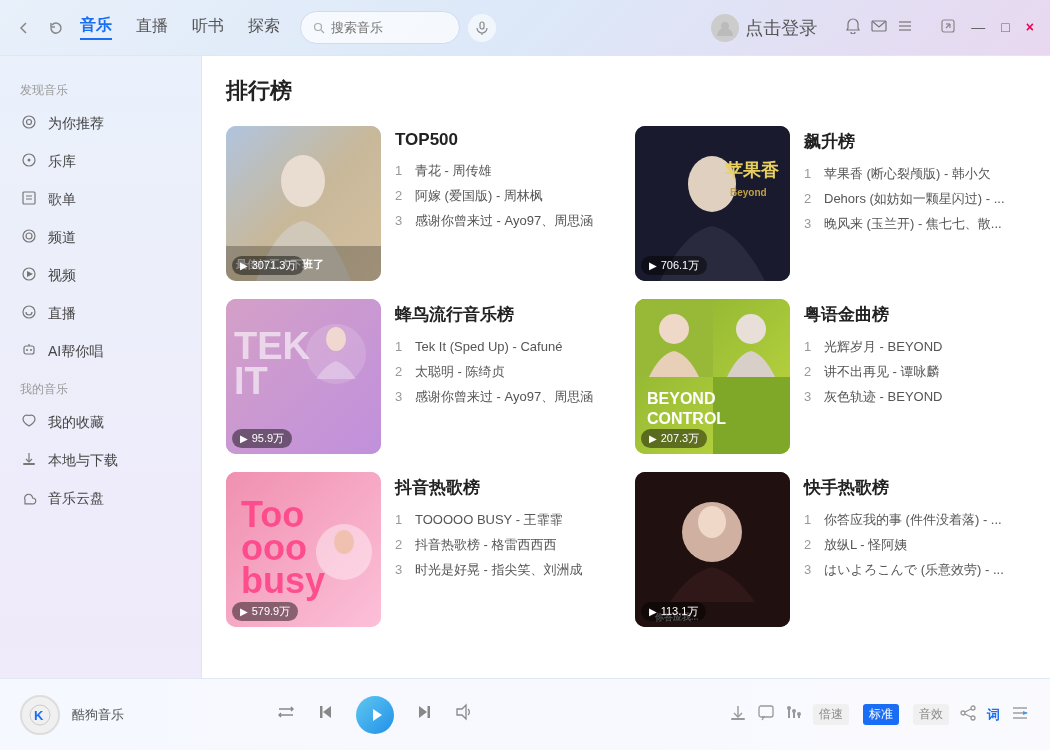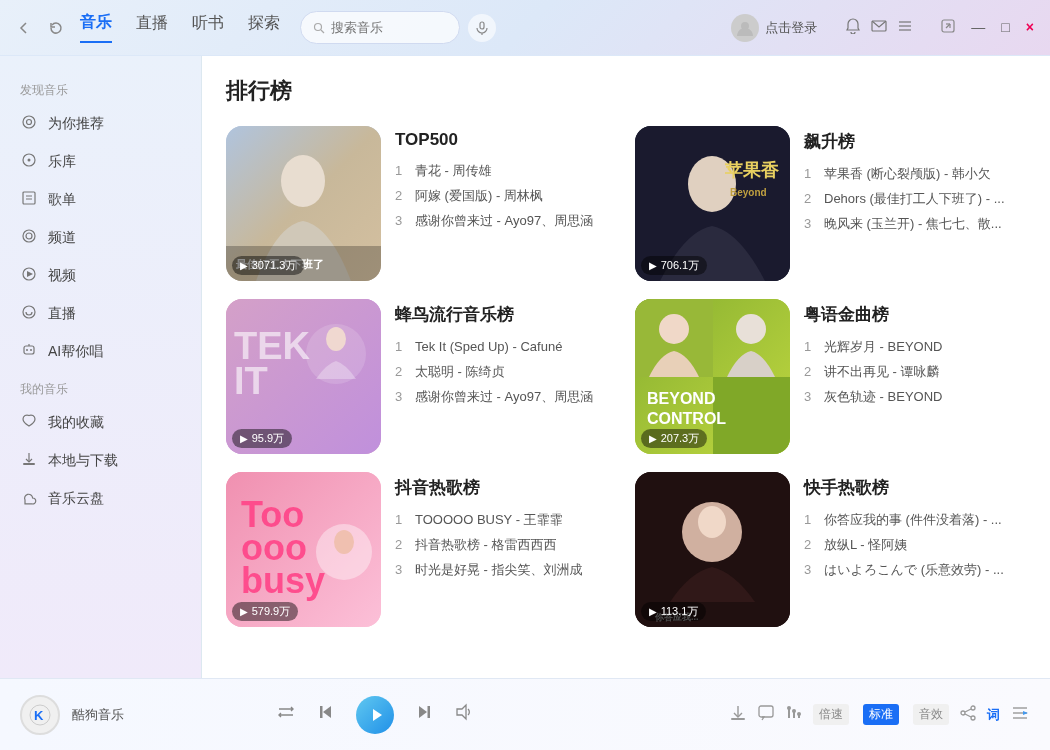--- a/index.html
+++ b/index.html
@@ -40,21 +40,21 @@
     }
     .main-nav {
       display: flex;
       gap: 24px;
       align-items: center;
     }
     .nav-item {
       font-size: 16px;
       color: #555;
       cursor: pointer;
-      padding-bottom: 8px;
+      padding-bottom: 2px;
     }
     .nav-item.active {
       color: #1a6ef5;
       font-weight: bold;
       border-bottom: 2px solid #1a6ef5;
     }
     .search-bar {
       margin-left: 20px;
       display: flex;
       align-items: center;
@@ -107,21 +107,21 @@
       height: 28px;
       border-radius: 50%;
       background: #ccc;
       display: flex;
       align-items: center;
       justify-content: center;
       font-size: 16px;
       color: #888;
     }
     .login-text {
-      font-size: 13px;
+      font-size: 18px;
       color: #555;
     }
     .window-controls {
       display: flex;
       gap: 8px;
       margin-left: 12px;
     }
     .wc-btn {
       font-size: 14px;
       color: #666;
@@ -199,21 +199,21 @@
       gap: 18px;
     }
     .chart-card {
       display: flex;
       gap: 14px;
       align-items: flex-start;
     }
     .chart-thumb {
       width: 155px;
       height: 155px;
-      border-radius: 16px;
+      border-radius: 10px;
       flex-shrink: 0;
       position: relative;
       overflow: hidden;
     }
     .thumb-overlay {
       position: absolute;
       bottom: 6px;
       left: 6px;
       display: flex;
       align-items: center;
@@ -621,21 +621,21 @@
           </div>
         </div>
         <div class="chart-info">
           <div class="chart-name">飙升榜</div>
           <div class="chart-song">
             <span class="chart-song-num">1</span>
             <span>苹果香 (断心裂颅版) - 韩小欠</span>
           </div>
           <div class="chart-song">
             <span class="chart-song-num">2</span>
-            <span>Dehors (最佳打工人下班了) - ...</span>
+            <span>Dehors (如妨如一颗星闪过) - ...</span>
           </div>
           <div class="chart-song">
             <span class="chart-song-num">3</span>
             <span>晚风来 (玉兰开) - 焦七七、散...</span>
           </div>
         </div>
       </div>
 
       <div class="chart-card">
         <div class="chart-thumb fengbird-img">

